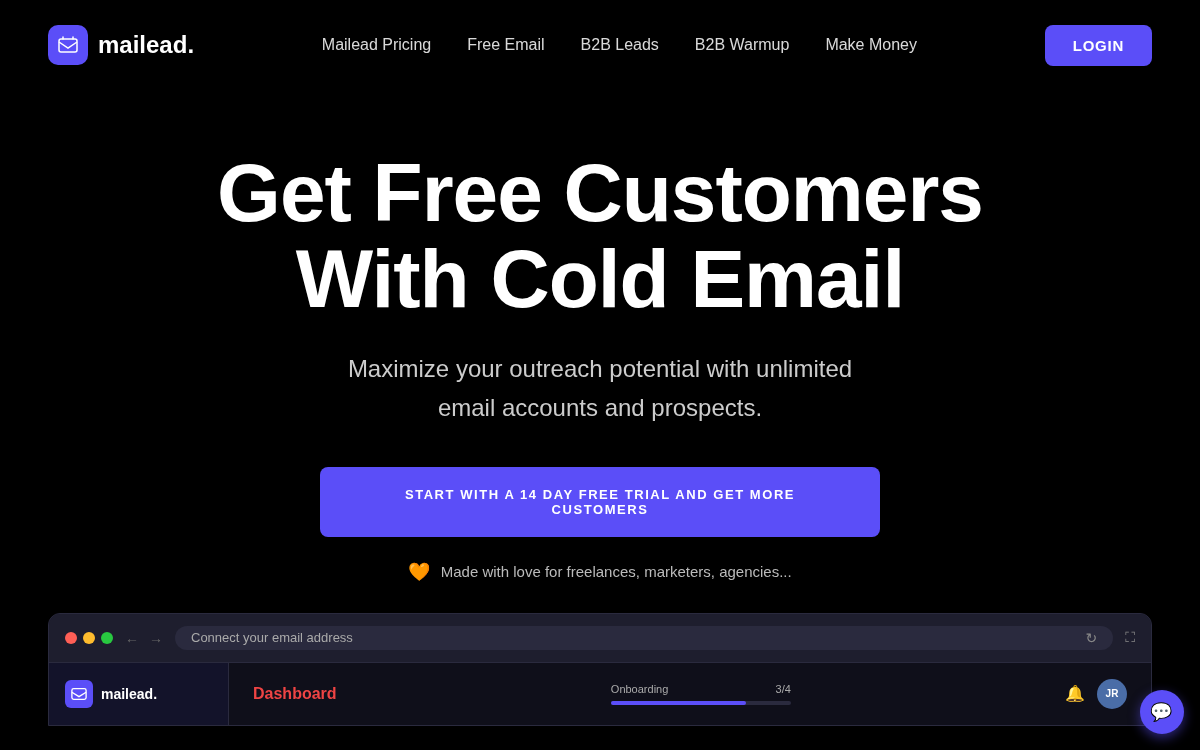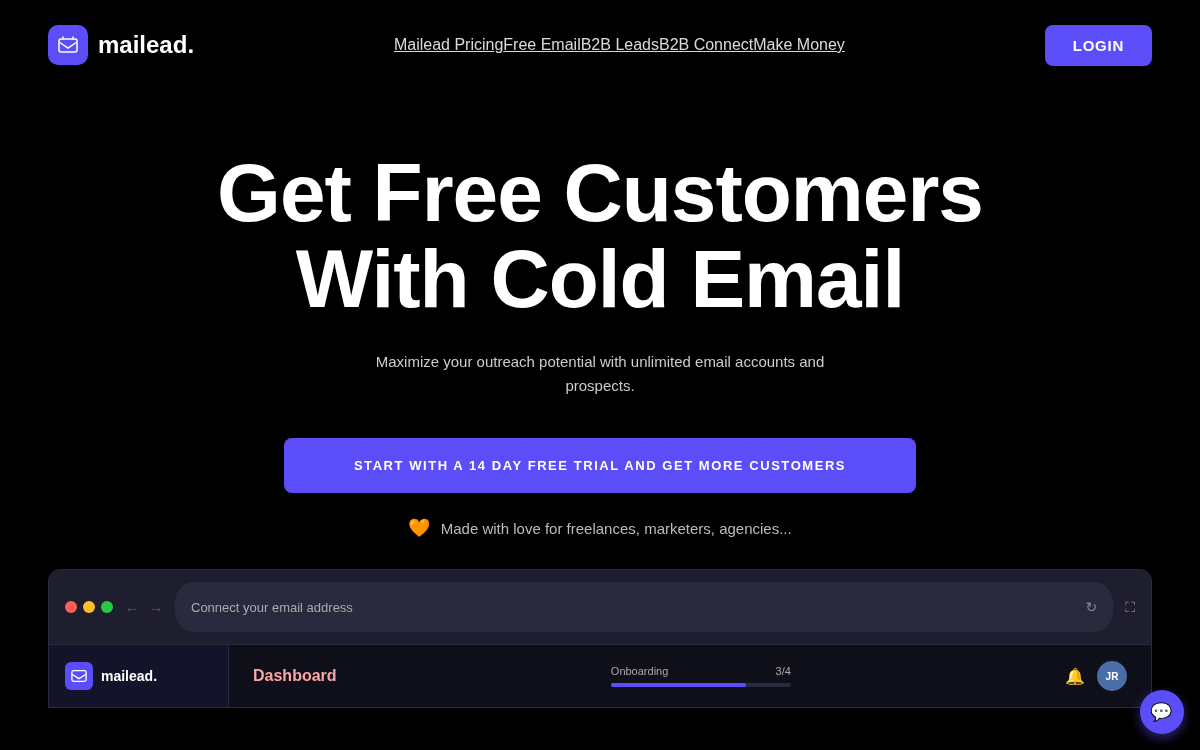--- a/index.html
+++ b/index.html
@@ -50,21 +50,21 @@
 
     .logo-text {
       font-size: 24px;
       font-weight: 700;
       color: #fff;
     }
 
     .nav-links {
       display: flex;
       align-items: center;
-      text-decoration: underline;
+      gap: 36px;
     }
 
     .nav-link {
       font-size: 16px;
       color: #fff;
       text-decoration: none;
       cursor: pointer;
       opacity: 0.85;
     }
 
@@ -93,39 +93,39 @@
       font-size: 82px;
       font-weight: 900;
       line-height: 1.05;
       color: #fff;
       max-width: 800px;
       letter-spacing: -1px;
     }
 
     .hero-subtitle {
       margin-top: 28px;
-      font-size: 15px;
+      font-size: 24px;
       color: #ccc;
       line-height: 1.6;
       max-width: 520px;
     }
 
     .cta-btn {
       margin-top: 40px;
       background: #5b4ef8;
       color: #fff;
       border: none;
       padding: 20px 48px;
       border-radius: 8px;
       font-size: 13px;
       font-weight: 700;
       letter-spacing: 0.12em;
       cursor: pointer;
       text-transform: uppercase;
-      width: 632px;
+      width: 560px;
     }
 
     .love-line {
       margin-top: 24px;
       display: flex;
       align-items: center;
       gap: 10px;
       font-size: 15px;
       color: #bbb;
     }
@@ -177,21 +177,21 @@
     .nav-arrow {
       color: #666;
       font-size: 14px;
       font-weight: 700;
     }
 
     .browser-address {
       flex: 1;
       background: #2a2a3e;
       border-radius: 20px;
-      padding: 17px 16px;
+      padding: 4px 16px;
       font-size: 13px;
       color: #aaa;
       display: flex;
       align-items: center;
       justify-content: space-between;
     }
 
     .browser-reload {
       color: #888;
       font-size: 14px;
@@ -244,21 +244,21 @@
       flex: 1;
       padding: 12px 24px;
       display: flex;
       align-items: center;
       justify-content: space-between;
     }
 
     .browser-dashboard-title {
       font-size: 16px;
       font-weight: 700;
-      color: #fca5a5;
+      color: #ef4444;
     }
 
     .browser-onboarding {
       display: flex;
       flex-direction: column;
       align-items: flex-end;
       gap: 6px;
     }
 
     .onboarding-header {
@@ -350,21 +350,21 @@
         <path d="M16 5V3" stroke="white" stroke-width="1.5" stroke-linecap="round"></path>
       </svg>
     </div>
     <span class="logo-text">mailead.</span>
   </div>
 
   <div class="nav-links">
     <a class="nav-link">Mailead Pricing</a>
     <a class="nav-link">Free Email</a>
     <a class="nav-link">B2B Leads</a>
-    <a class="nav-link">B2B Connect</a>
+    <a class="nav-link">B2B Warmup</a>
     <a class="nav-link">Make Money</a>
   </div>
 
   <button class="login-btn">LOGIN</button>
 </nav>
 
 <section class="hero">
   <h1 class="hero-title">
     <span>Get Free Customers</span><br>
     <span>With Cold Email</span>

